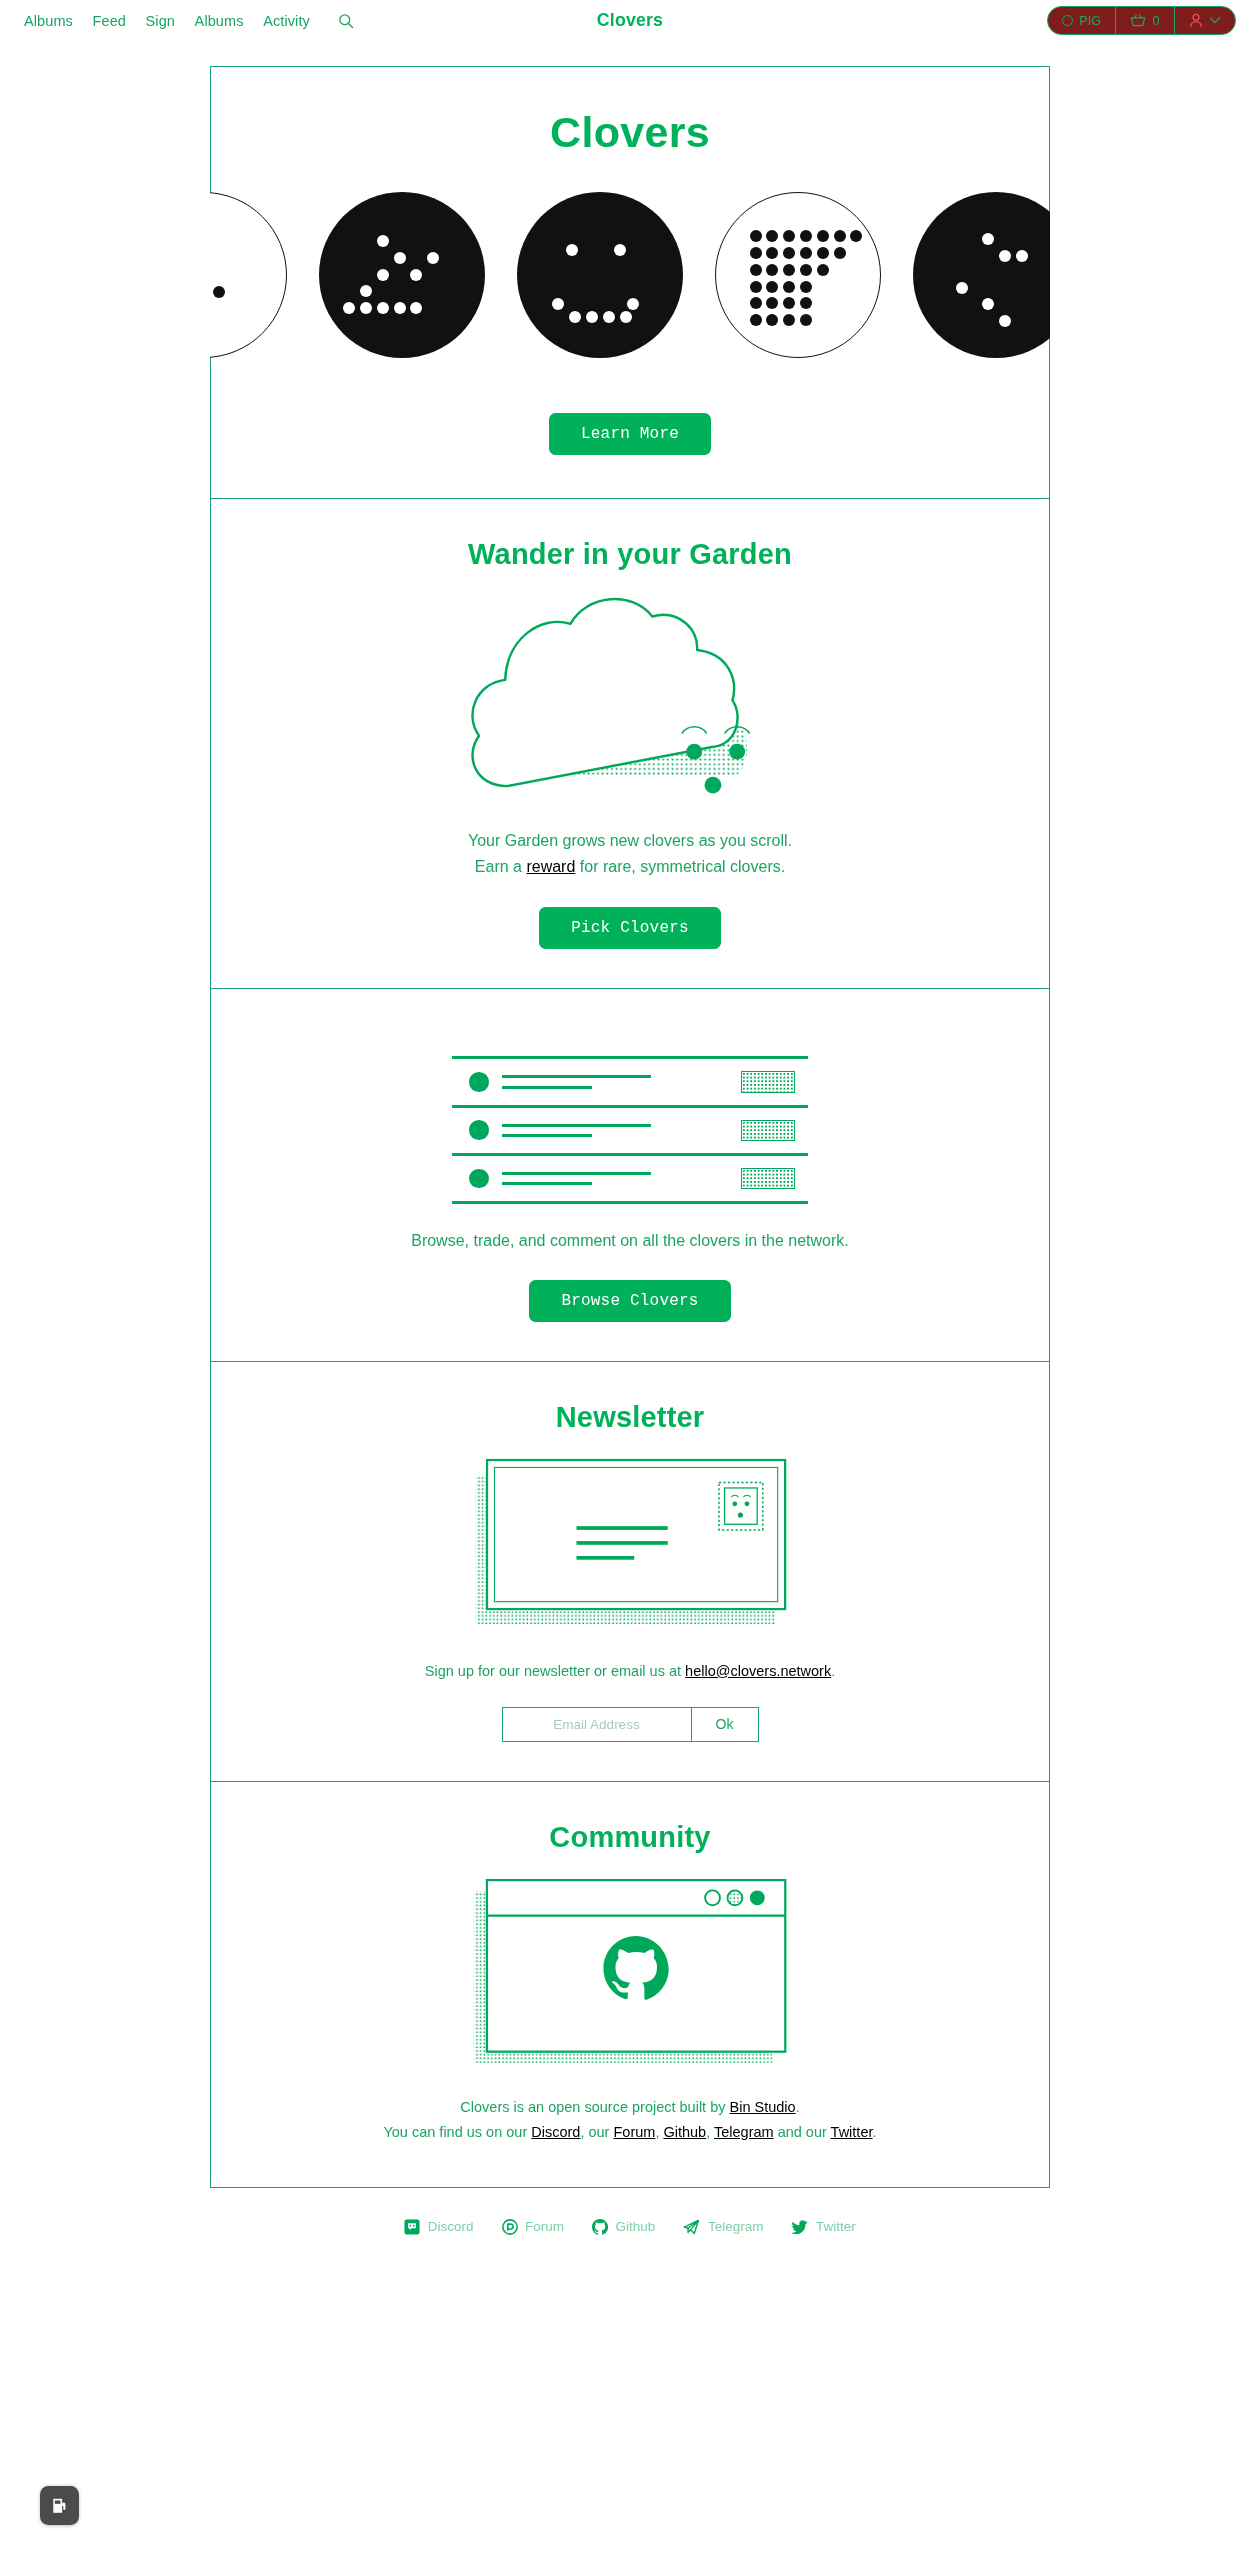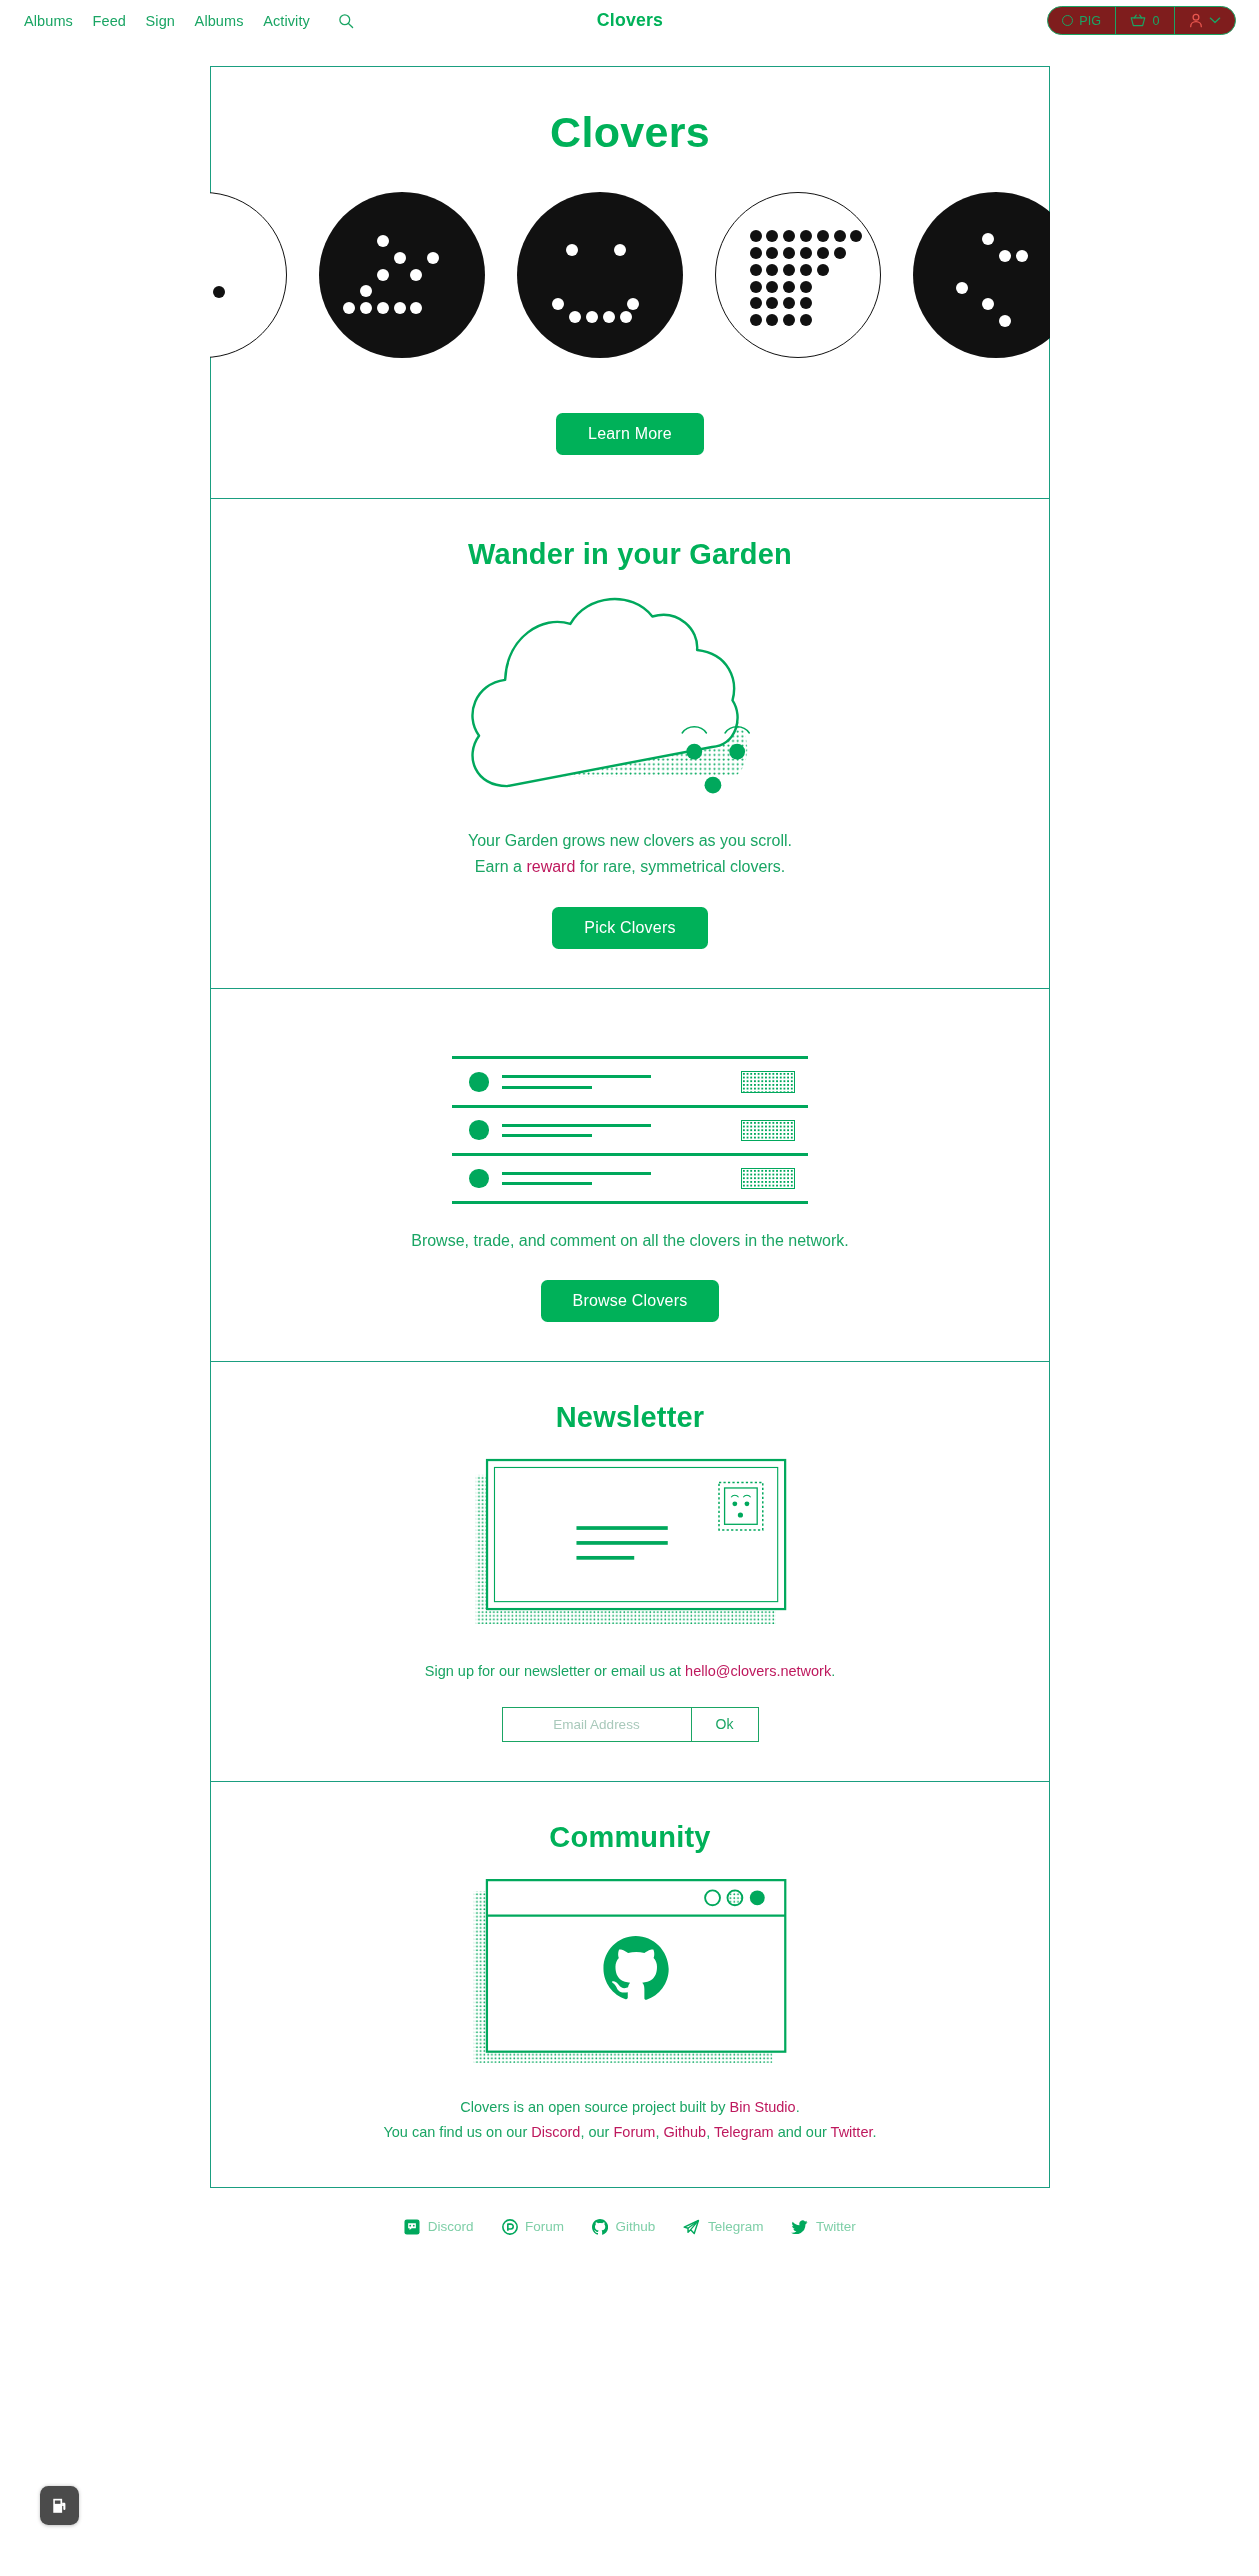--- a/index.html
+++ b/index.html
@@ -89,32 +89,33 @@
     font-size: 29px;
     letter-spacing: 0.2px;
   }
   .lead {
     text-align: center;
     color: #1aa564;
     font-size: 16px;
     line-height: 1.6;
   }
   .lead a, .linky {
-    color: #be185d;
+    color: #000000;
+    text-decoration: underline;
     cursor: pointer;
   }
   .btn {
     display: block;
     margin: 0 auto;
     background: #00b159;
     color: #ffffff;
     border: none;
     border-radius: 6.5px;
     font-size: 16px;
-    font-family: Liberation Sans, sans-serif;
+    font-family: Liberation Mono, monospace;
     padding: 12px 32px;
     cursor: pointer;
     letter-spacing: 0.2px;
   }
 
   
   .hero { padding-top: 41px; padding-bottom: 43px; }
   .hero h1 {
     text-align: center;
     color: #00b159;

